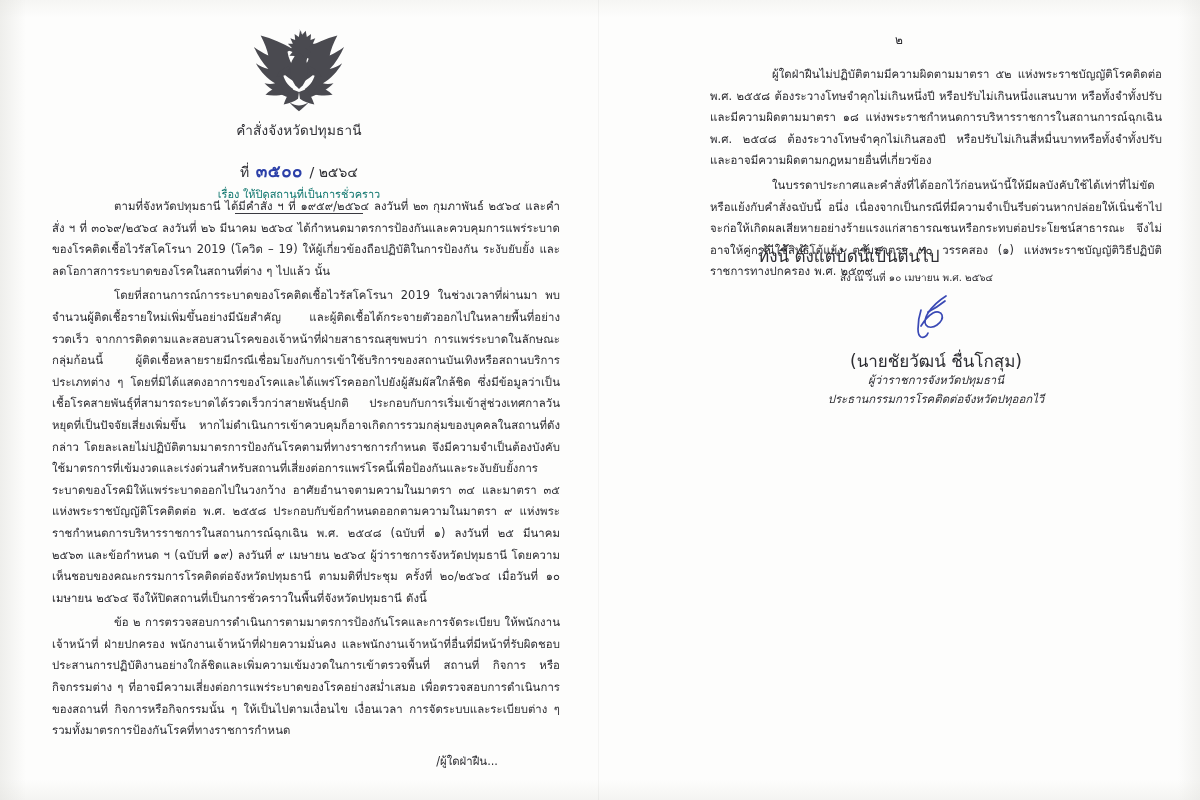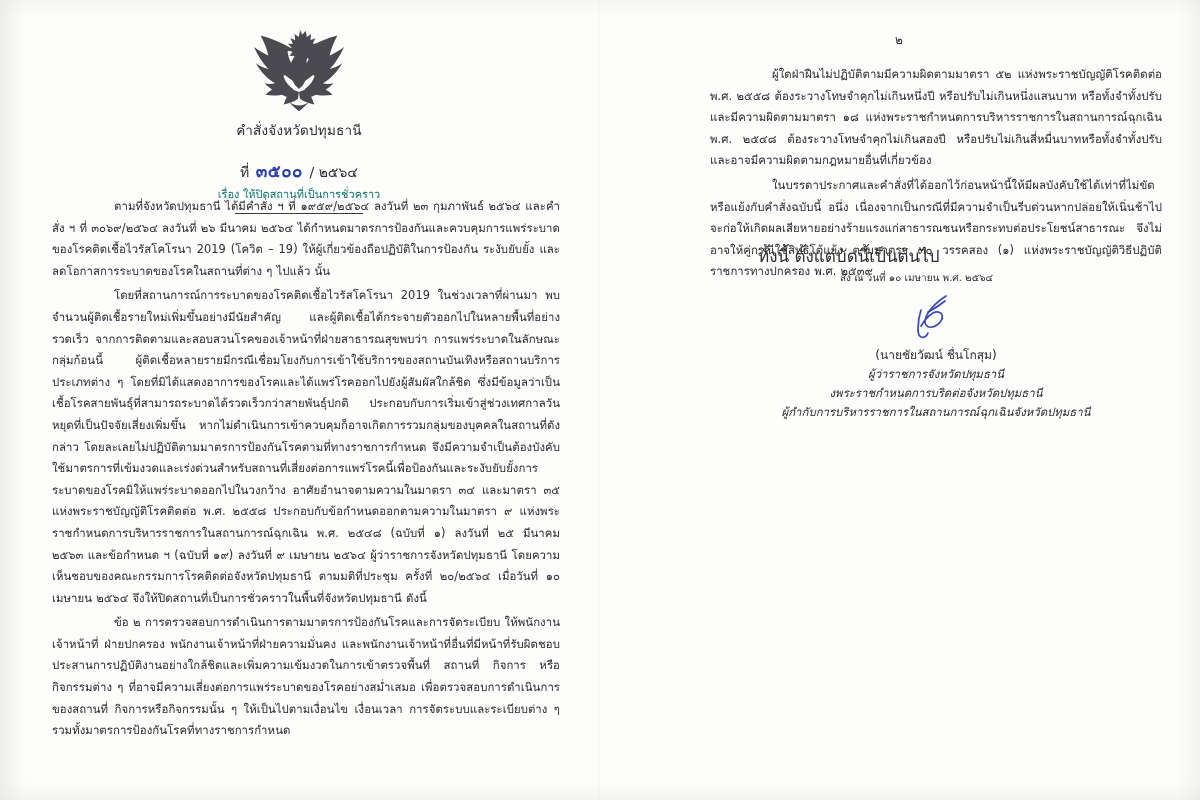--- a/index.html
+++ b/index.html
@@ -154,24 +154,24 @@
     width: 452px;
     text-align: center;
   }
   .signature-svg {
     display: block;
     margin: 0 auto;
     width: 120px;
     height: 52px;
   }
   .signer-name {
-    font-size: 12px;
+    font-size: 17px;
     line-height: 19px;
     color: #2c2c31;
-    margin-top: 2px;
+    margin-top: 8px;
     text-align: center;
   }
   .signer-title {
     font-size: 11.4px;
     line-height: 19px;
     color: #2c2c31;
     font-style: italic;
   }
 
   .continuation {
@@ -236,20 +236,21 @@
       <div class="rule"></div>
     </div>
 
     <div class="body-left">
       <p class="para indent">ตามที่จังหวัดปทุมธานี ได้มีคำสั่ง ฯ ที่ ๑๙๕๙/๒๕๖๔ ลงวันที่ ๒๓ กุมภาพันธ์ ๒๕๖๔ และคำสั่ง ฯ ที่ ๓๐๖๙/๒๕๖๔ ลงวันที่ ๒๖ มีนาคม ๒๕๖๔ ได้กำหนดมาตรการป้องกันและควบคุมการแพร่ระบาดของโรคติดเชื้อไวรัสโคโรนา 2019 (โควิด – 19) ให้ผู้เกี่ยวข้องถือปฏิบัติในการป้องกัน ระงับยับยั้ง และลดโอกาสการระบาดของโรคในสถานที่ต่าง ๆ ไปแล้ว นั้น</p>
       <p class="para indent">โดยที่สถานการณ์การระบาดของโรคติดเชื้อไวรัสโคโรนา 2019 ในช่วงเวลาที่ผ่านมา พบจำนวนผู้ติดเชื้อรายใหม่เพิ่มขึ้นอย่างมีนัยสำคัญ และผู้ติดเชื้อได้กระจายตัวออกไปในหลายพื้นที่อย่างรวดเร็ว จากการติดตามและสอบสวนโรคของเจ้าหน้าที่ฝ่ายสาธารณสุขพบว่า การแพร่ระบาดในลักษณะกลุ่มก้อนนี้ ผู้ติดเชื้อหลายรายมีกรณีเชื่อมโยงกับการเข้าใช้บริการของสถานบันเทิงหรือสถานบริการประเภทต่าง ๆ โดยที่มิได้แสดงอาการของโรคและได้แพร่โรคออกไปยังผู้สัมผัสใกล้ชิด ซึ่งมีข้อมูลว่าเป็นเชื้อโรคสายพันธุ์ที่สามารถระบาดได้รวดเร็วกว่าสายพันธุ์ปกติ ประกอบกับการเริ่มเข้าสู่ช่วงเทศกาลวันหยุดที่เป็นปัจจัยเสี่ยงเพิ่มขึ้น หากไม่ดำเนินการเข้าควบคุมก็อาจเกิดการรวมกลุ่มของบุคคลในสถานที่ดังกล่าว โดยละเลยไม่ปฏิบัติตามมาตรการป้องกันโรคตามที่ทางราชการกำหนด จึงมีความจำเป็นต้องบังคับใช้มาตรการที่เข้มงวดและเร่งด่วนสำหรับสถานที่เสี่ยงต่อการแพร่โรคนี้เพื่อป้องกันและระงับยับยั้งการระบาดของโรคมิให้แพร่ระบาดออกไปในวงกว้าง อาศัยอำนาจตามความในมาตรา ๓๔ และมาตรา ๓๕ แห่งพระราชบัญญัติโรคติดต่อ พ.ศ. ๒๕๕๘ ประกอบกับข้อกำหนดออกตามความในมาตรา ๙ แห่งพระราชกำหนดการบริหารราชการในสถานการณ์ฉุกเฉิน พ.ศ. ๒๕๔๘ (ฉบับที่ ๑) ลงวันที่ ๒๕ มีนาคม ๒๕๖๓ และข้อกำหนด ฯ (ฉบับที่ ๑๙) ลงวันที่ ๙ เมษายน ๒๕๖๔ ผู้ว่าราชการจังหวัดปทุมธานี โดยความเห็นชอบของคณะกรรมการโรคติดต่อจังหวัดปทุมธานี ตามมติที่ประชุม ครั้งที่ ๒๐/๒๕๖๔ เมื่อวันที่ ๑๐ เมษายน ๒๕๖๔ จึงให้ปิดสถานที่เป็นการชั่วคราวในพื้นที่จังหวัดปทุมธานี ดังนี้</p>
       <p class="para indent">ข้อ ๒ การตรวจสอบการดำเนินการตามมาตรการป้องกันโรคและการจัดระเบียบ ให้พนักงานเจ้าหน้าที่ ฝ่ายปกครอง พนักงานเจ้าหน้าที่ฝ่ายความมั่นคง และพนักงานเจ้าหน้าที่อื่นที่มีหน้าที่รับผิดชอบ ประสานการปฏิบัติงานอย่างใกล้ชิดและเพิ่มความเข้มงวดในการเข้าตรวจพื้นที่ สถานที่ กิจการ หรือกิจกรรมต่าง ๆ ที่อาจมีความเสี่ยงต่อการแพร่ระบาดของโรคอย่างสม่ำเสมอ เพื่อตรวจสอบการดำเนินการของสถานที่ กิจการหรือกิจกรรมนั้น ๆ ให้เป็นไปตามเงื่อนไข เงื่อนเวลา การจัดระบบและระเบียบต่าง ๆ รวมทั้งมาตรการป้องกันโรคที่ทางราชการกำหนด</p>
 
     </div>
 
+    <div class="continuation">/ผู้ใดฝ่าฝืน...</div>
   </div>
 
   <div class="col col-right">
 
     <div class="page-number">๒</div>
 
     <div class="body-right">
       <p class="para indent">ผู้ใดฝ่าฝืนไม่ปฏิบัติตามมีความผิดตามมาตรา ๕๒ แห่งพระราชบัญญัติโรคติดต่อ พ.ศ. ๒๕๕๘ ต้องระวางโทษจำคุกไม่เกินหนึ่งปี หรือปรับไม่เกินหนึ่งแสนบาท หรือทั้งจำทั้งปรับ และมีความผิดตามมาตรา ๑๘ แห่งพระราชกำหนดการบริหารราชการในสถานการณ์ฉุกเฉิน พ.ศ. ๒๕๔๘ ต้องระวางโทษจำคุกไม่เกินสองปี หรือปรับไม่เกินสี่หมื่นบาทหรือทั้งจำทั้งปรับ และอาจมีความผิดตามกฎหมายอื่นที่เกี่ยวข้อง</p>
       <p class="para indent">ในบรรดาประกาศและคำสั่งที่ได้ออกไว้ก่อนหน้านี้ให้มีผลบังคับใช้ได้เท่าที่ไม่ขัดหรือแย้งกับคำสั่งฉบับนี้ อนึ่ง เนื่องจากเป็นกรณีที่มีความจำเป็นรีบด่วนหากปล่อยให้เนิ่นช้าไปจะก่อให้เกิดผลเสียหายอย่างร้ายแรงแก่สาธารณชนหรือกระทบต่อประโยชน์สาธารณะ จึงไม่อาจให้คู่กรณีใช้สิทธิโต้แย้ง ตามมาตรา ๓๐ วรรคสอง (๑) แห่งพระราชบัญญัติวิธีปฏิบัติราชการทางปกครอง พ.ศ. ๒๕๓๙</p>
     </div>
@@ -262,17 +263,16 @@
     <div class="signature-wrap">
       <svg class="signature-svg" viewBox="0 0 120 52" aria-hidden="true">
         <g fill="none" stroke="#3a49b5" stroke-width="1.7" stroke-linecap="round" stroke-linejoin="round">
           <path d="M70 4 C62 9 56 15 52 21 C49 26 48 30 50 33 C52 36 57 36 61 33 C65 30 67 26 66 23 C65 20 61 19 57 21 C52 24 48 29 45 34"></path>
           <path d="M45 18 C43 24 42 31 42 37 C42 41 43 44 45 45 C48 46 51 44 52 41"></path>
           <path d="M52 20 C58 17 64 13 69 9"></path>
         </g>
       </svg>
       <div class="signer-name">(นายชัยวัฒน์  ชื่นโกสุม)</div>
       <div class="signer-title">ผู้ว่าราชการจังหวัดปทุมธานี</div>
-      <div class="signer-title">งพระราชกำหนดการบริดต่อจังหวัดปทุมธานี</div>
-      <div class="signer-title">ผู้กำกับการบริหารราชการในสถานการณ์ฉุกเฉินจังหวัดปทุมธานี</div>
+      <div class="signer-title">ประธานกรรมการโรคติดต่อจังหวัดปทุออกไวี</div>
     </div>
   </div>
 </div>
 
 </body></html>

